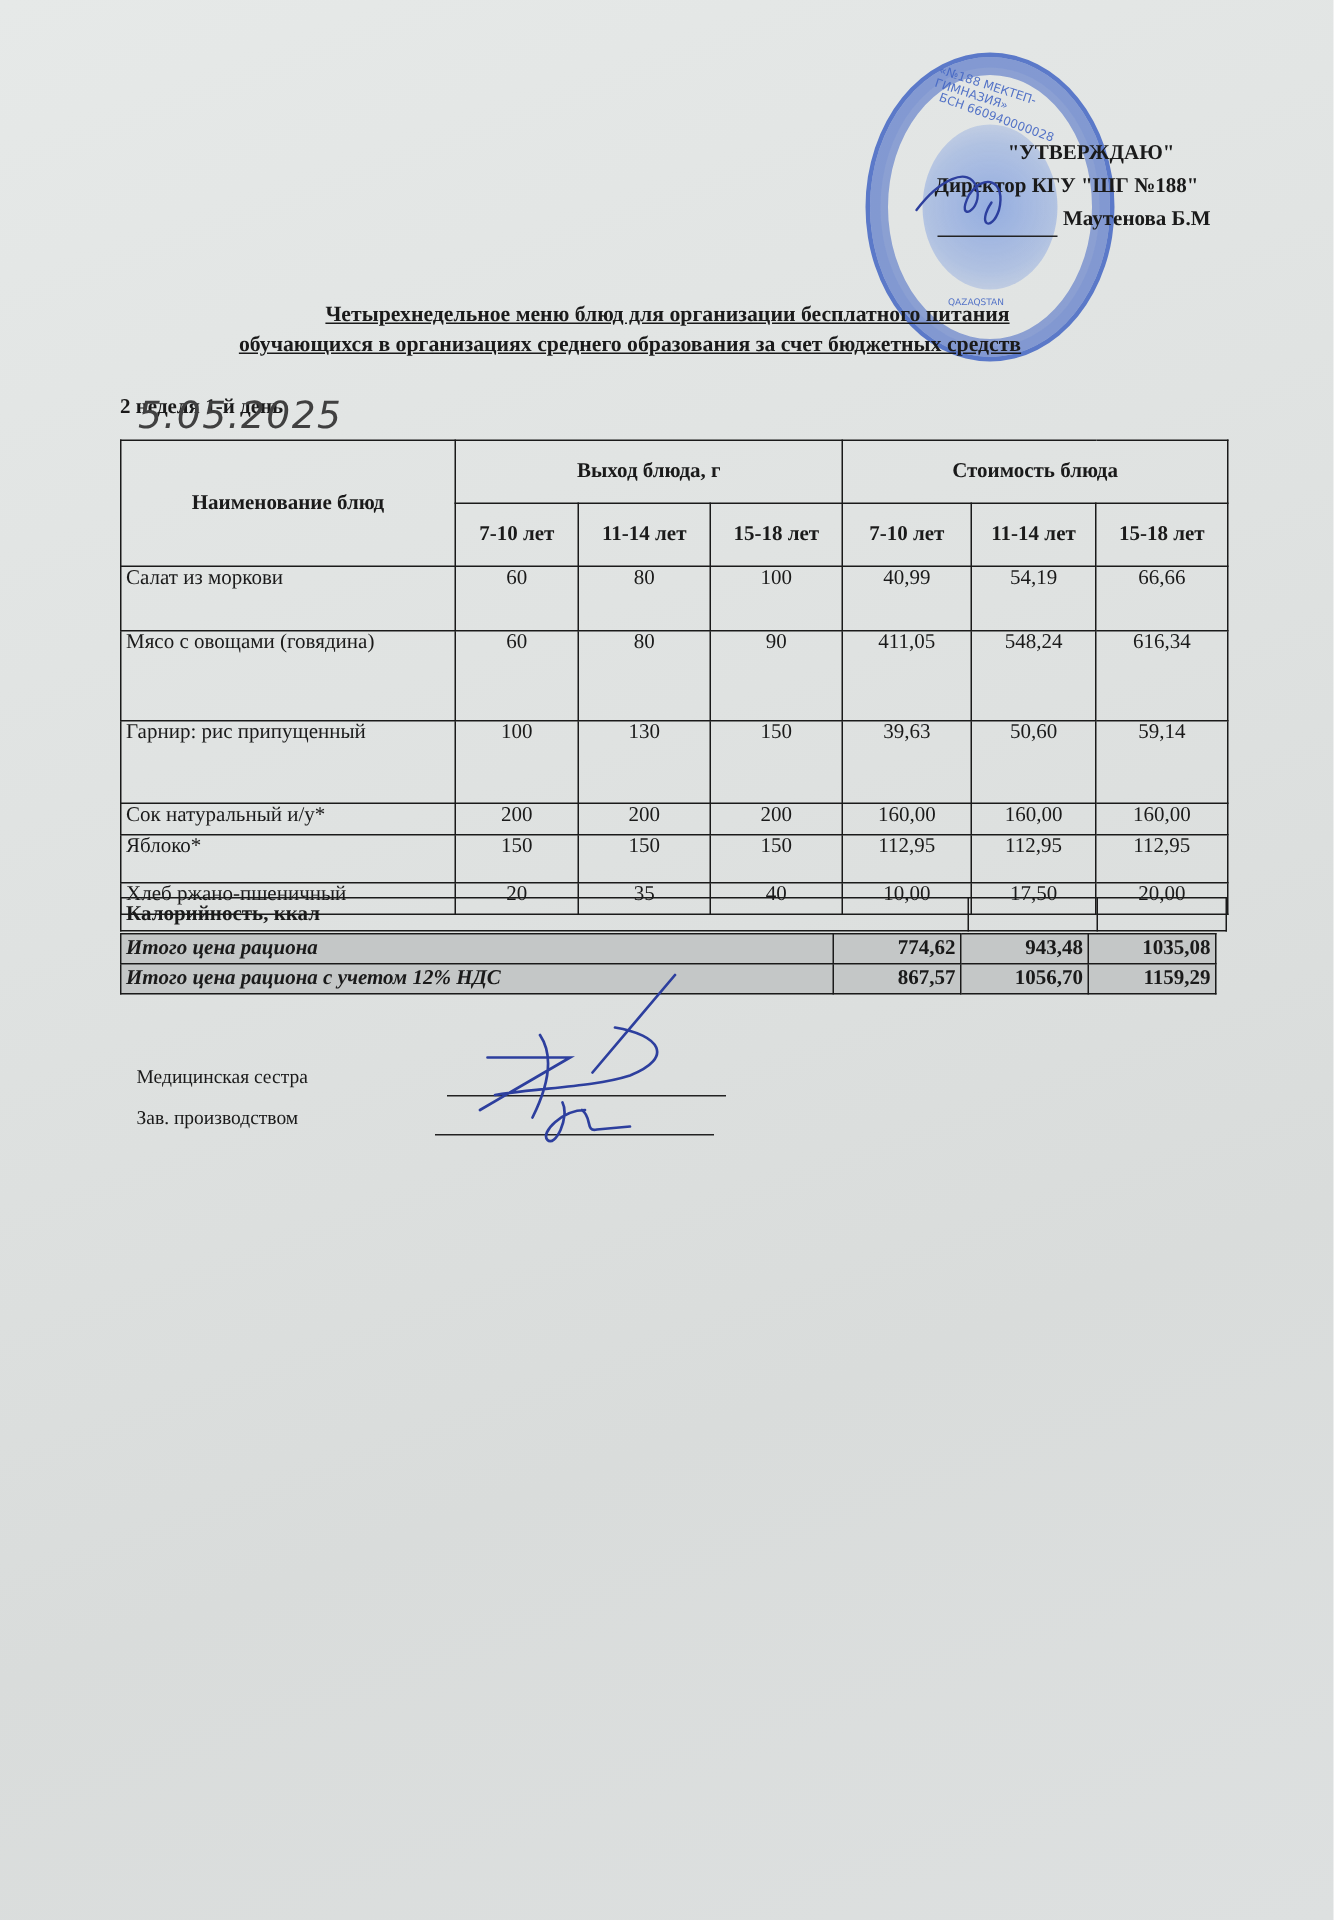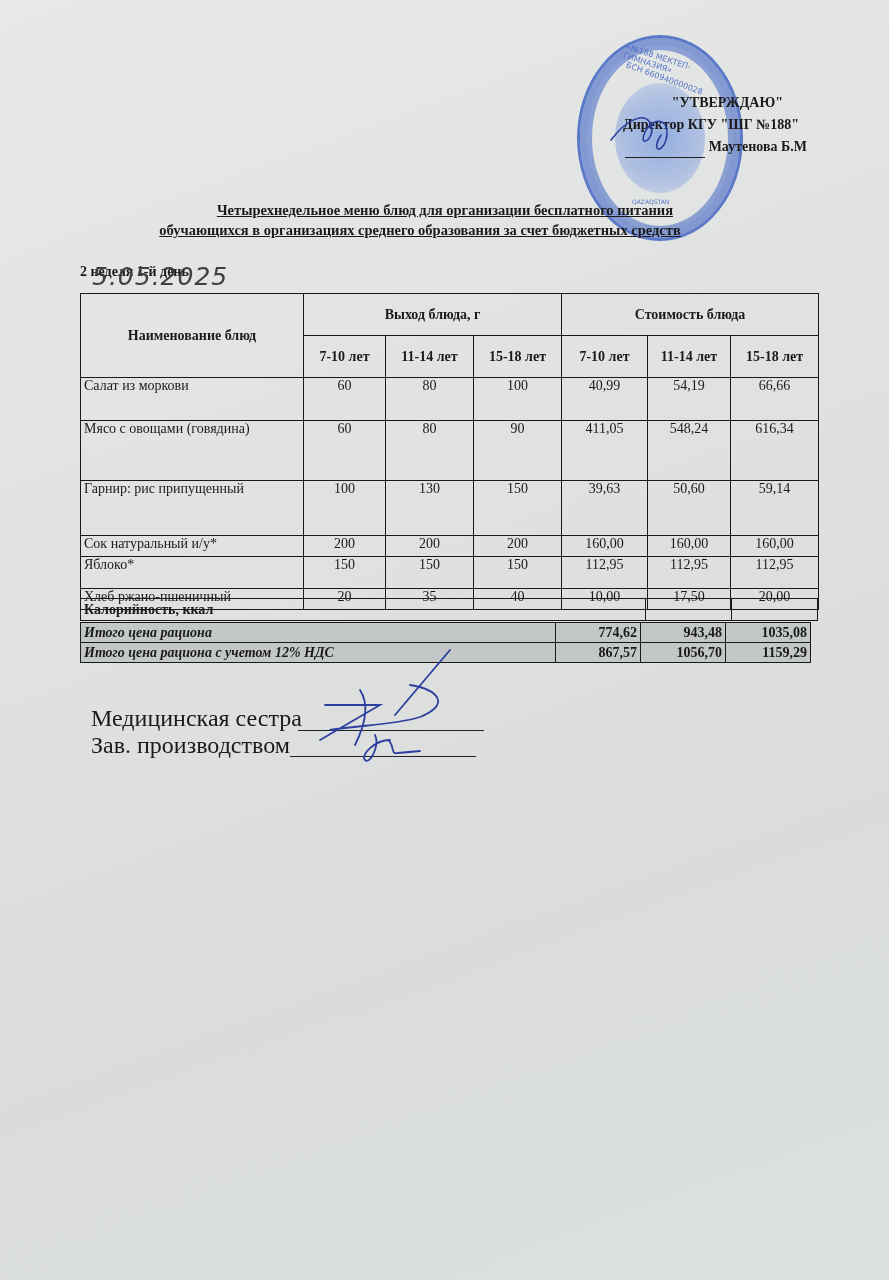--- a/index.html
+++ b/index.html
@@ -26,21 +26,21 @@
     }
     table.menu th { font-weight: bold; text-align: center; vertical-align: middle; }
     table.menu td.num { text-align: center; }
     table.menu td.name { text-align: left; }
     .totals {
       position: absolute; left: 80px; border-collapse: collapse; table-layout: fixed;
       font-size: 14px; font-style: italic; font-weight: bold;
     }
     .totals td { border: 1.5px solid #1a1a1a; padding: 0 3px; background: #c4c7c7; height: 19px; }
     .totals td.val { font-style: normal; text-align: right; }
-    .sig-label { font-size: 24px; line-height: 26px; }
+    .sig-label { font-size: 13px; line-height: 26px; }
     .sig-line { border-bottom: 1px solid #222; }
     .stamp {
       position: absolute; left: 577px; top: 35px; width: 160px; height: 200px;
       border-radius: 50%; border: 3px solid rgba(40,80,190,0.85);
       box-shadow: inset 0 0 0 7px rgba(60,100,210,0.15), inset 0 0 0 12px rgba(40,80,190,0.55);
       opacity: 0.85;
     }
     .stamp-inner {
       position: absolute; left: 35px; top: 45px; width: 90px; height: 110px; border-radius: 50%;
       background: radial-gradient(circle, rgba(60,110,220,0.55) 0%, rgba(60,110,220,0.35) 60%, rgba(60,110,220,0.1) 100%);

